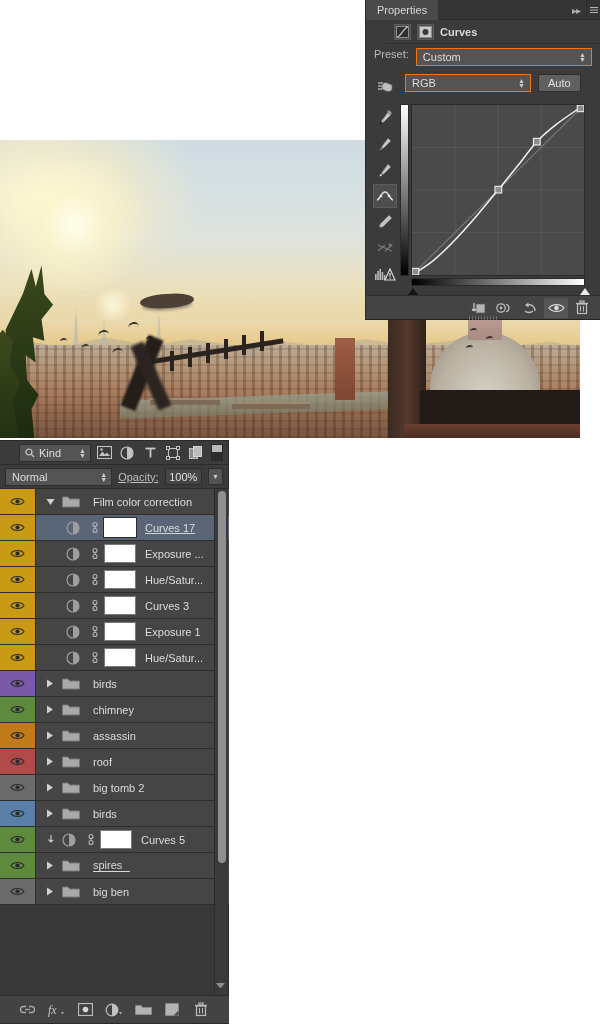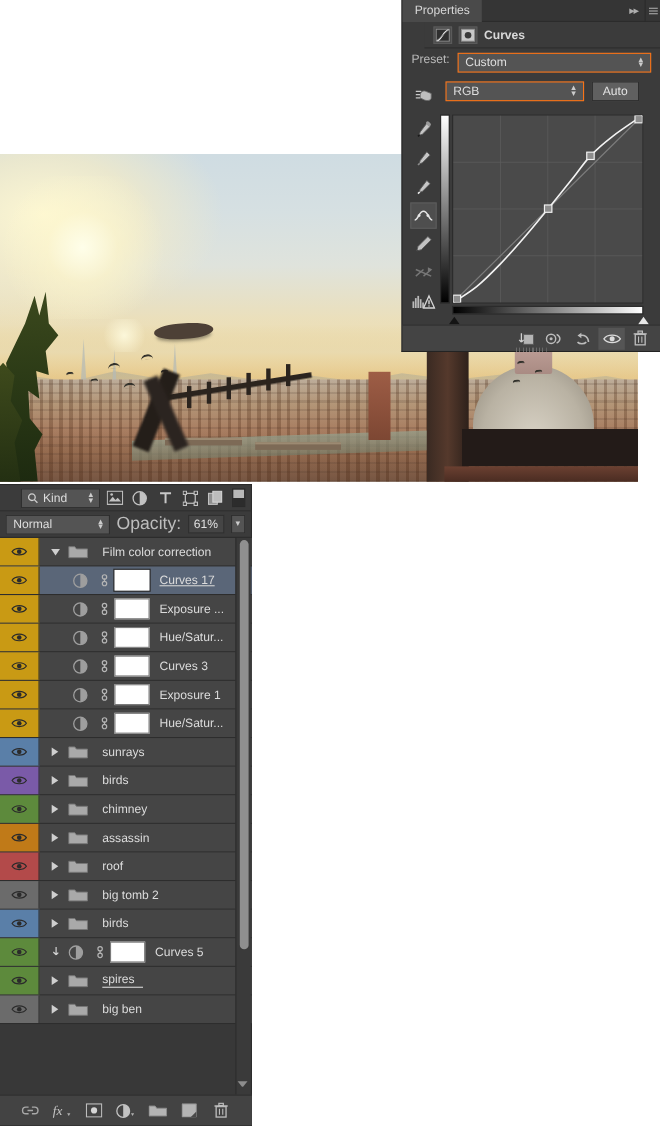--- a/index.html
+++ b/index.html
@@ -253,21 +253,21 @@
   }
   .lp-blend {
     height:24px; display:flex; align-items:center; gap:6px; padding:0 5px;
     border-bottom:1px solid #2c2c2c; background:#3b3b3b;
   }
   .blend-select {
     width:114px; height:18px; background:#545454; border:1px solid #2e2e2e;
     display:flex; align-items:center; padding:0 4px 0 6px; position:relative;
     color:#ddd; font-size:11px;
   }
-  .op-label { color:#bdbdbd; font-size:16px; }
+  .op-label { color:#bdbdbd; font-size:11px;text-decoration:underline; }
   .op-val {
     width:40px; height:17px; background:#454545; border:1px solid #2e2e2e;
     color:#e0e0e0; font-size:11px; display:flex; align-items:center; justify-content:center;
   }
   .op-arrow {
     width:16px; height:17px; background:#545454; border:1px solid #2e2e2e;
     display:flex; align-items:center; justify-content:center; font-size:7px; color:#ccc;
   }
   .layer-list {
     position:absolute; top:48px; left:0; width:229px; height:508px;
@@ -601,21 +601,21 @@
       </span>
       <span class="filter-toggle"></span>
     </div>
 
     <div class="lp-blend">
       <span class="blend-select">
         <span>Normal</span>
         <span class="stepper" style="position:absolute;right:4px;top:50%;transform:translateY(-50%);display:flex;flex-direction:column;line-height:5px;font-size:7px;color:#ccc;">▲<br>▼</span>
       </span>
       <span class="op-label">Opacity:</span>
-      <span class="op-val">61%</span>
+      <span class="op-val">100%</span>
       <span class="op-arrow">▼</span>
     </div>
 
     <div class="layer-list" id="layer-list">
         <div class="layer-row">
           <span class="eye-cell" style="background:#c99a14">
             <svg width="15" height="11" viewBox="0 0 15 11">
       <path d="M1 5.5 C3.5 1.5 11.5 1.5 14 5.5 C11.5 9.5 3.5 9.5 1 5.5 Z" fill="none" stroke="#2b2b2b" stroke-width="1.1"></path>
       <circle cx="7.5" cy="5.5" r="2.1" fill="#2b2b2b"></circle>
     </svg>
@@ -762,39 +762,20 @@
           </span>
           <span class="link-ico">
             <svg width="8" height="13" viewBox="0 0 8 13">
       <path d="M4 1.5 A2 2 0 0 1 4 5.5 A2 2 0 0 1 4 1.5 Z" fill="none" stroke="#b4b4b4" stroke-width="1.1"></path>
       <path d="M4 7.5 A2 2 0 0 1 4 11.5 A2 2 0 0 1 4 7.5 Z" fill="none" stroke="#b4b4b4" stroke-width="1.1"></path>
       <line x1="4" y1="5" x2="4" y2="8" stroke="#b4b4b4" stroke-width="1.1"></line>
     </svg>
           </span>
           <span class="mask-thumb"></span>
           <span class="layer-name">Hue/Satur...</span>
-        </div>
-        <div class="layer-row">
-          <span class="eye-cell" style="background:#5a7fa8">
-            <svg width="15" height="11" viewBox="0 0 15 11">
-      <path d="M1 5.5 C3.5 1.5 11.5 1.5 14 5.5 C11.5 9.5 3.5 9.5 1 5.5 Z" fill="none" stroke="#2b2b2b" stroke-width="1.1"></path>
-      <circle cx="7.5" cy="5.5" r="2.1" fill="#2b2b2b"></circle>
-    </svg>
-          </span>
-          <span class="arrow-cell" style="margin-left:6px">
-                 <svg width="8" height="9" viewBox="0 0 8 9">
-      <path d="M1 0.5 L7 4.5 L1 8.5 Z" fill="#cfcfcf"></path>
-            </svg>
-          </span>
-          <span class="folder-cell">
-            <svg width="18" height="13" viewBox="0 0 18 13">
-      <path d="M0.5 12 V2 H6 L7.5 4 H17.5 V12 Z" fill="#a9a9a9" stroke="#777" stroke-width="0.9"></path>
-    </svg>
-          </span>
-          <span class="layer-name">sunrays</span>
         </div>
         <div class="layer-row">
           <span class="eye-cell" style="background:#7a5aa8">
             <svg width="15" height="11" viewBox="0 0 15 11">
       <path d="M1 5.5 C3.5 1.5 11.5 1.5 14 5.5 C11.5 9.5 3.5 9.5 1 5.5 Z" fill="none" stroke="#2b2b2b" stroke-width="1.1"></path>
       <circle cx="7.5" cy="5.5" r="2.1" fill="#2b2b2b"></circle>
     </svg>
           </span>
           <span class="arrow-cell" style="margin-left:6px">
                  <svg width="8" height="9" viewBox="0 0 8 9">

